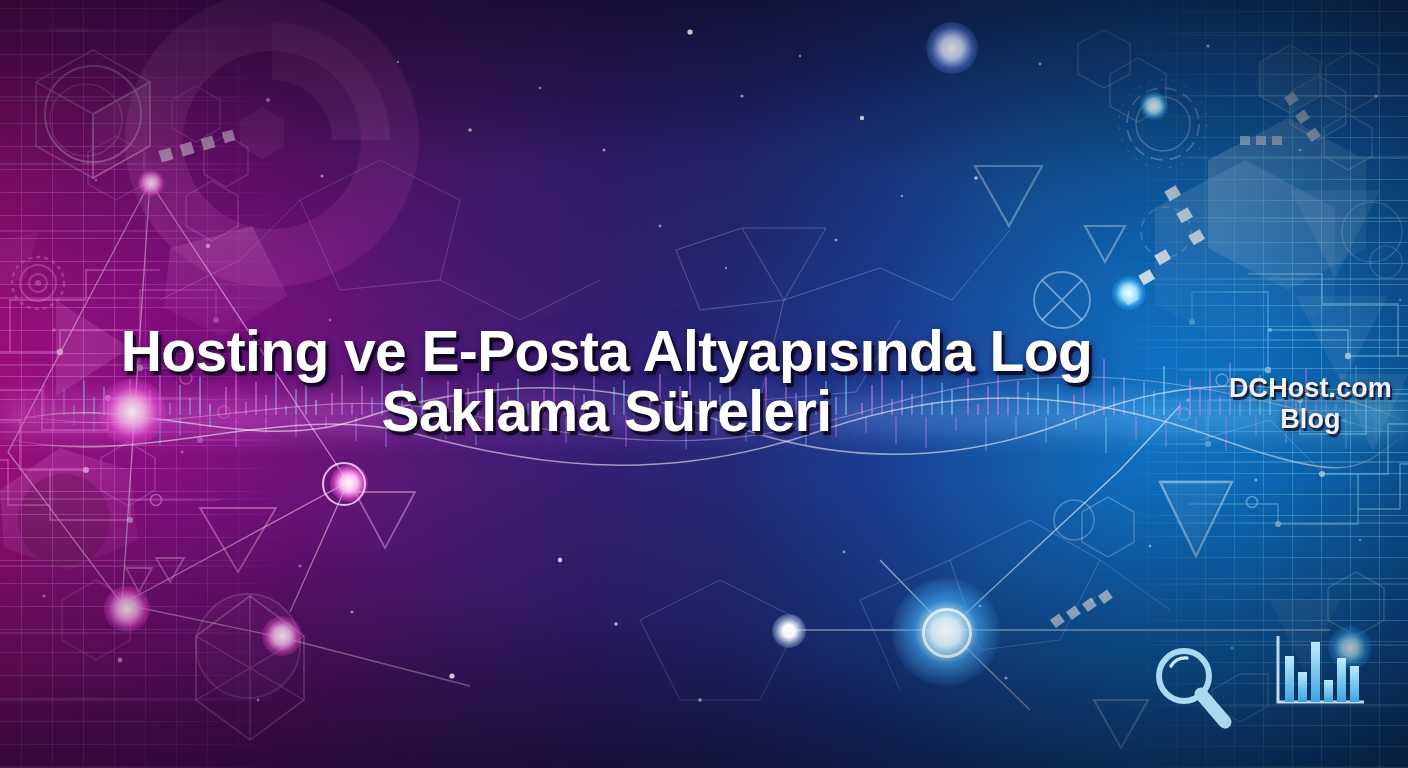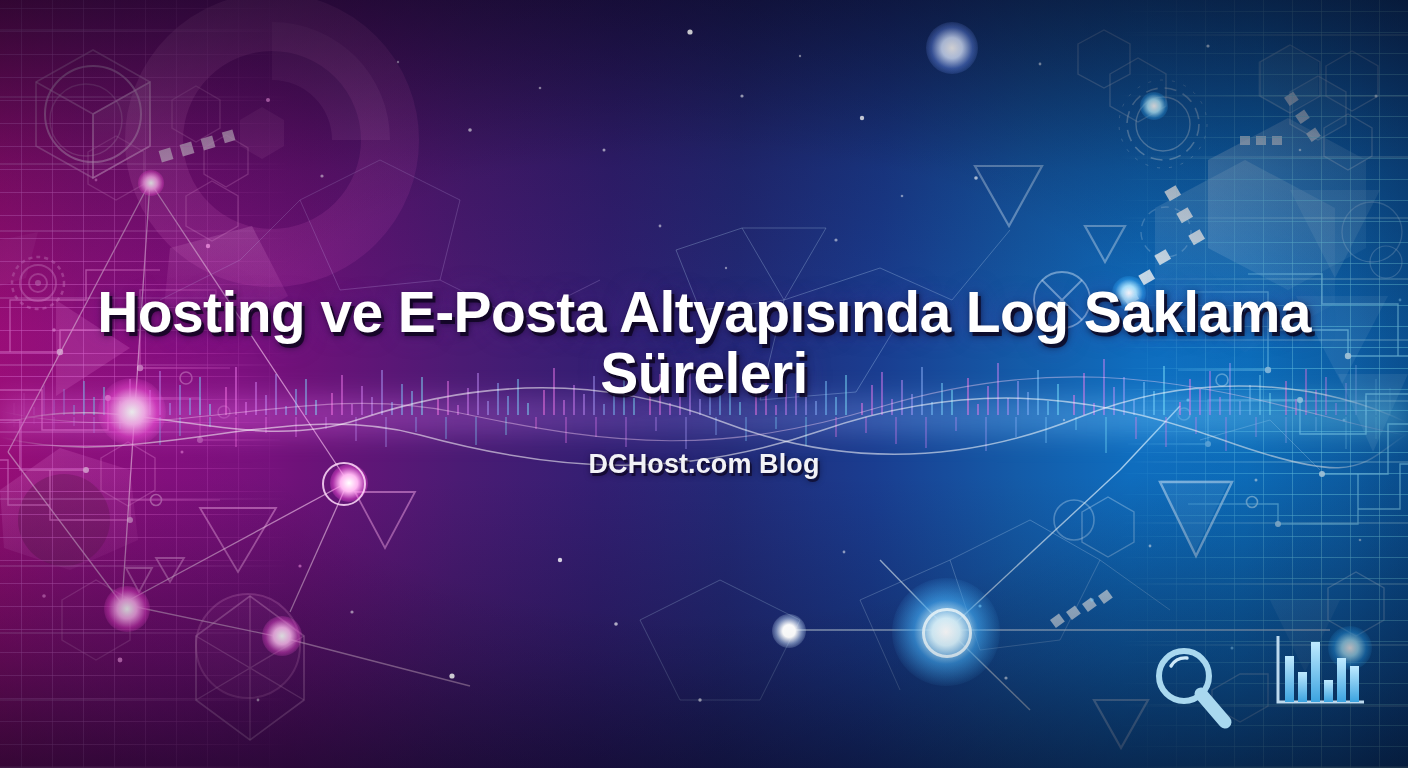--- a/index.html
+++ b/index.html
@@ -97,21 +97,21 @@
   
   .geo{position:absolute;inset:0;pointer-events:none;}
   .geo svg{width:100%;height:100%;}
 
   
   .dot{position:absolute;border-radius:50%;pointer-events:none;}
 
   
   .content{
     position:absolute;left:0;right:0;top:0;bottom:0;
-    display:flex;flex-direction:column;
+    display:flex;flex-direction:row;
     align-items:center;justify-content:center;
     padding-bottom:6px;
   }
   .title{
     margin:0;
     color:#ffffff;
     font-size:57px;
     font-weight:bold;
     line-height:1.06;
     letter-spacing:-0.6px;

